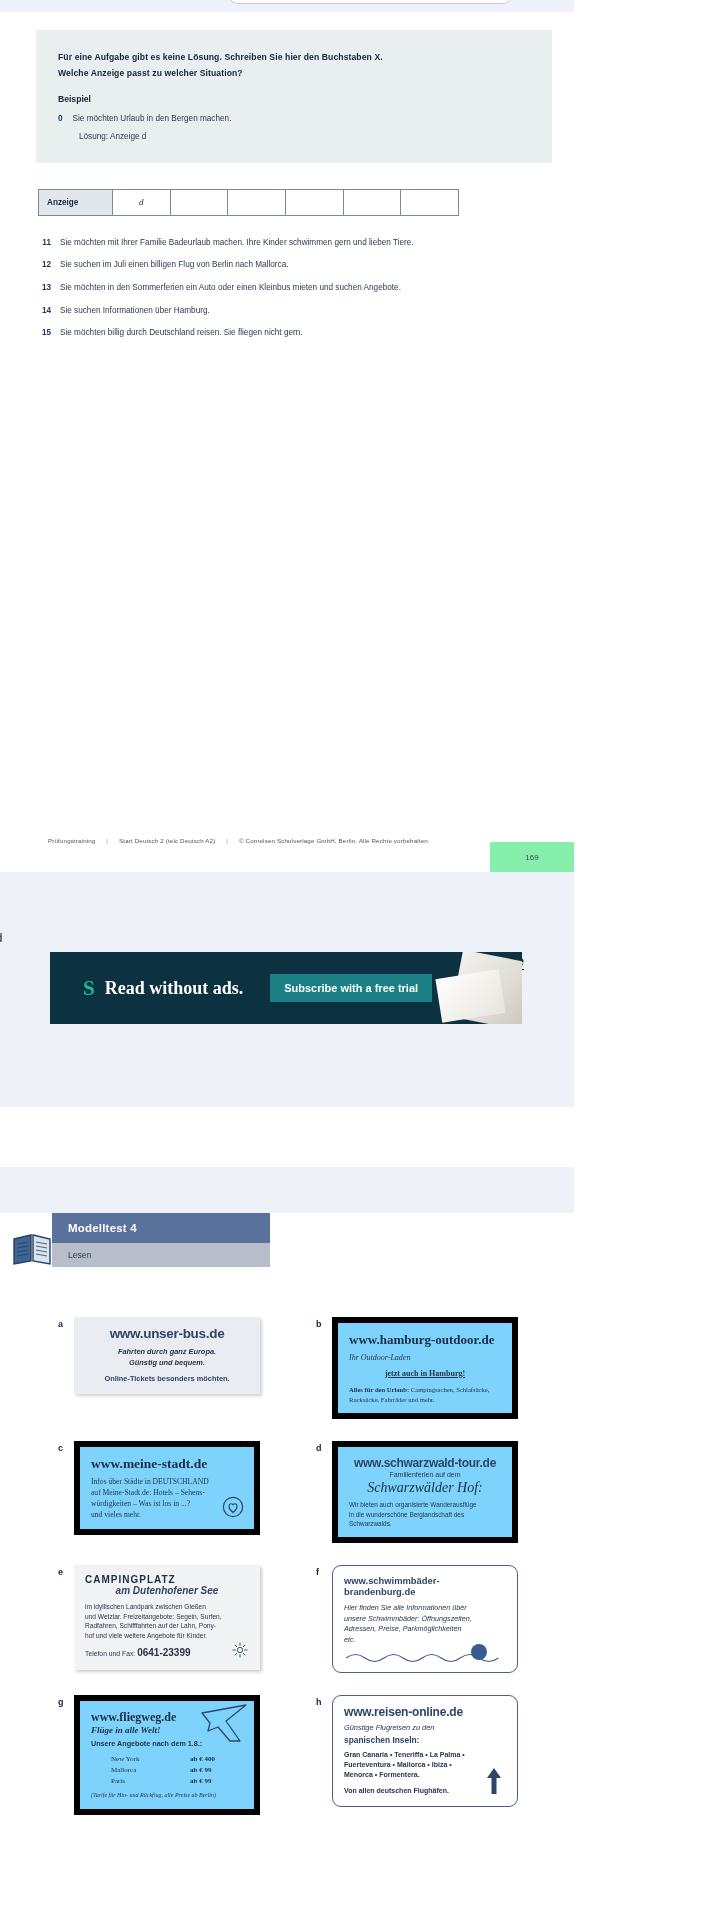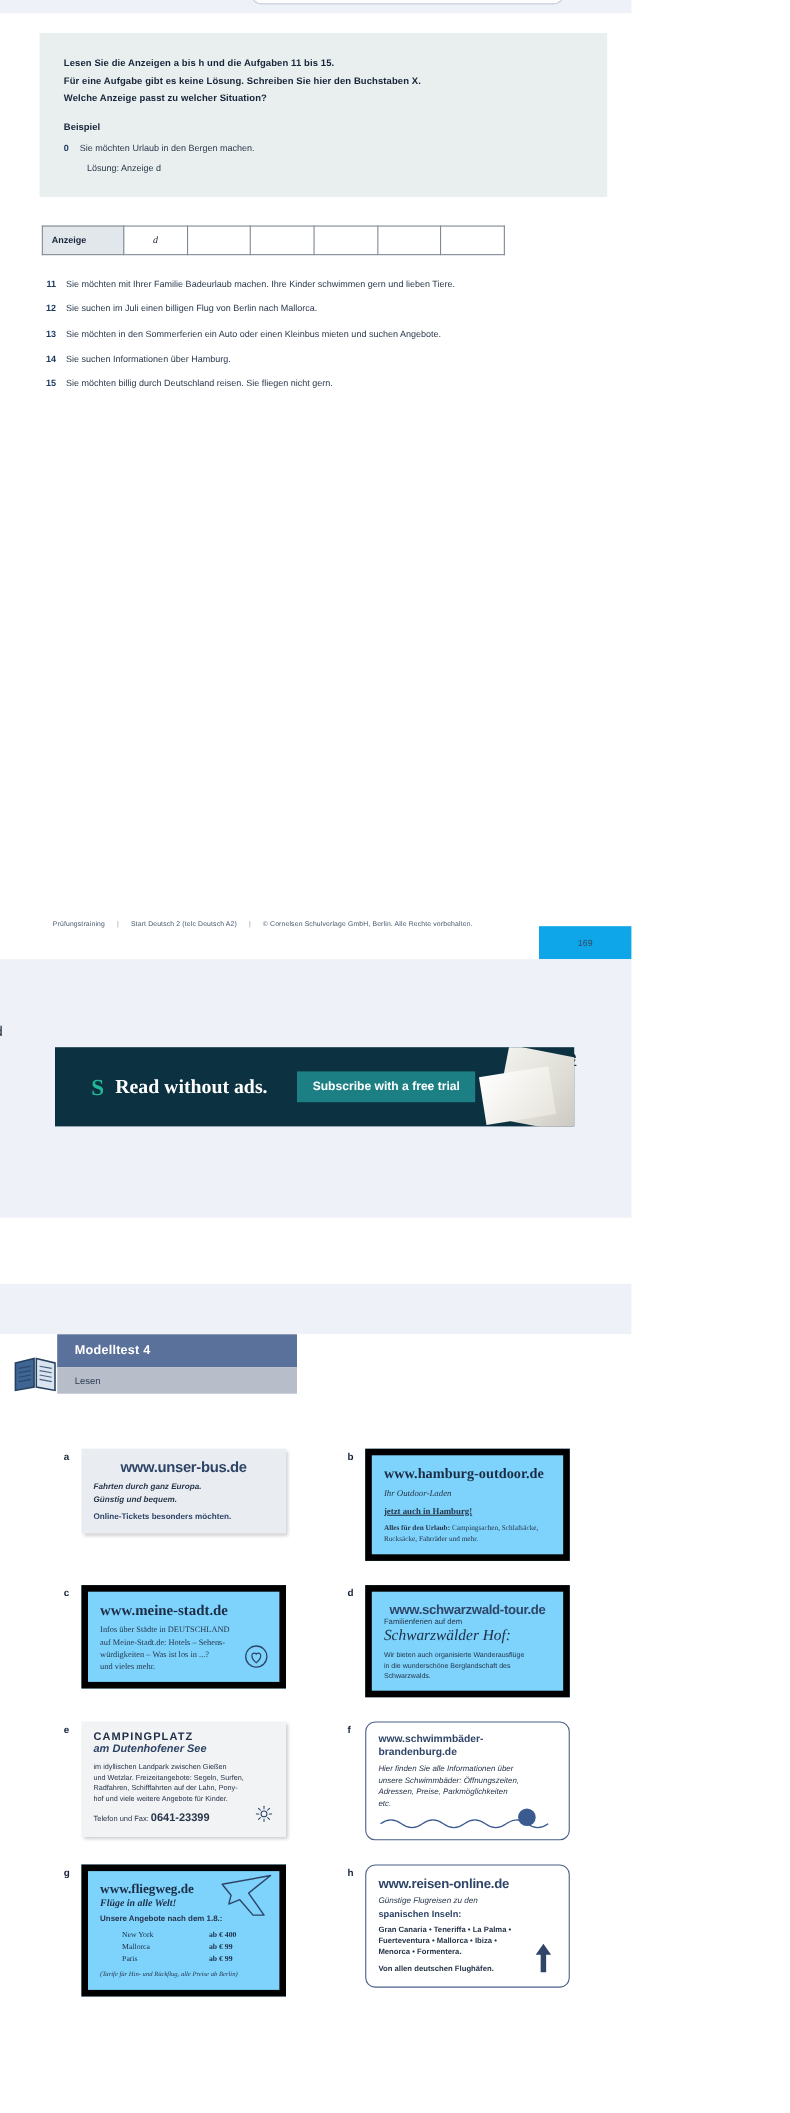--- a/index.html
+++ b/index.html
@@ -124,21 +124,21 @@
     color: #45566b;
     letter-spacing: .15px;
   }
   .doc-footer .ftext .sep { margin: 0 9px; color: #8894a3; }
   .pagenum-box {
     position: absolute;
     left: 490px;
     top: 842px;
     width: 84px;
     height: 30px;
-    background: #0ea5e9;
+    background: #86efac;
     display: flex;
     align-items: center;
     justify-content: center;
     font-size: 8px;
     color: #3a4a60;
   }
 
   
   .ad-band {
     position: relative;
@@ -269,22 +269,22 @@
   .card-grey  { background: #e9edf1; box-shadow: 2px 2px 3px rgba(0,0,0,.18); }
   .card-round { border: 1px solid #4a5f86; border-radius: 9px; background:#fff; }
   .card-shadow{ background:#f2f3f4; box-shadow: 2px 2px 3px rgba(0,0,0,.2); }
 
   .u-big   { font-size: 13.5px; font-weight: bold; color: #2f4568; letter-spacing:-.3px; text-align:center; }
   .u-serif { font-family: "Liberation Serif", serif; font-size: 13px; font-weight: bold; color:#1c2c45; }
   .ln { font-size: 7.4px; color:#27354a; line-height:1.45; }
   .ln-i { font-style: italic; }
   .ln-b { font-weight: bold; }
   .serif { font-family: "Liberation Serif", serif; }
-  .center { text-align: left; }
-  .right  { text-align: left; }
+  .center { text-align: center; }
+  .right  { text-align: center; }
   .mt4 { margin-top: 4px; }
   .mt6 { margin-top: 6px; }
 
   .price-tbl { width: 100%; font-family:"Liberation Serif", serif; font-size:7px; color:#1c2c45; margin-top:3px; }
   .price-tbl td { padding: .5px 0; }
   .price-tbl td.city { padding-left: 18px; }
   .price-tbl td.amt { font-weight: bold; }
   .plane-wrap { position: relative; }
   .plane { position:absolute; right:2px; top:0px; }
   .heart-wrap { position:absolute; right:10px; bottom:7px; }
@@ -298,21 +298,20 @@
 </head>
 <body>
 
 <div class="viewer">
 
   <div class="doc-page-top">
     <div class="page-top-strip"></div>
     <div class="pill-top"></div>
 
     <div class="instr-box">
-      <div class="instr-line">Lesen Sie die Anzeigen a bis h und die Aufgaben 11 bis 15.</div>
       <div class="instr-line">Für eine Aufgabe gibt es keine Lösung. Schreiben Sie hier den Buchstaben X.</div>
       <div class="instr-line">Welche Anzeige passt zu welcher Situation?</div>
       <div class="instr-beispiel">Beispiel</div>
       <div class="instr-zero">
         <span class="num">0</span>
         <span>Sie möchten Urlaub in den Bergen machen.</span>
       </div>
       <div class="instr-sol">Lösung: Anzeige d</div>
     </div>
 

